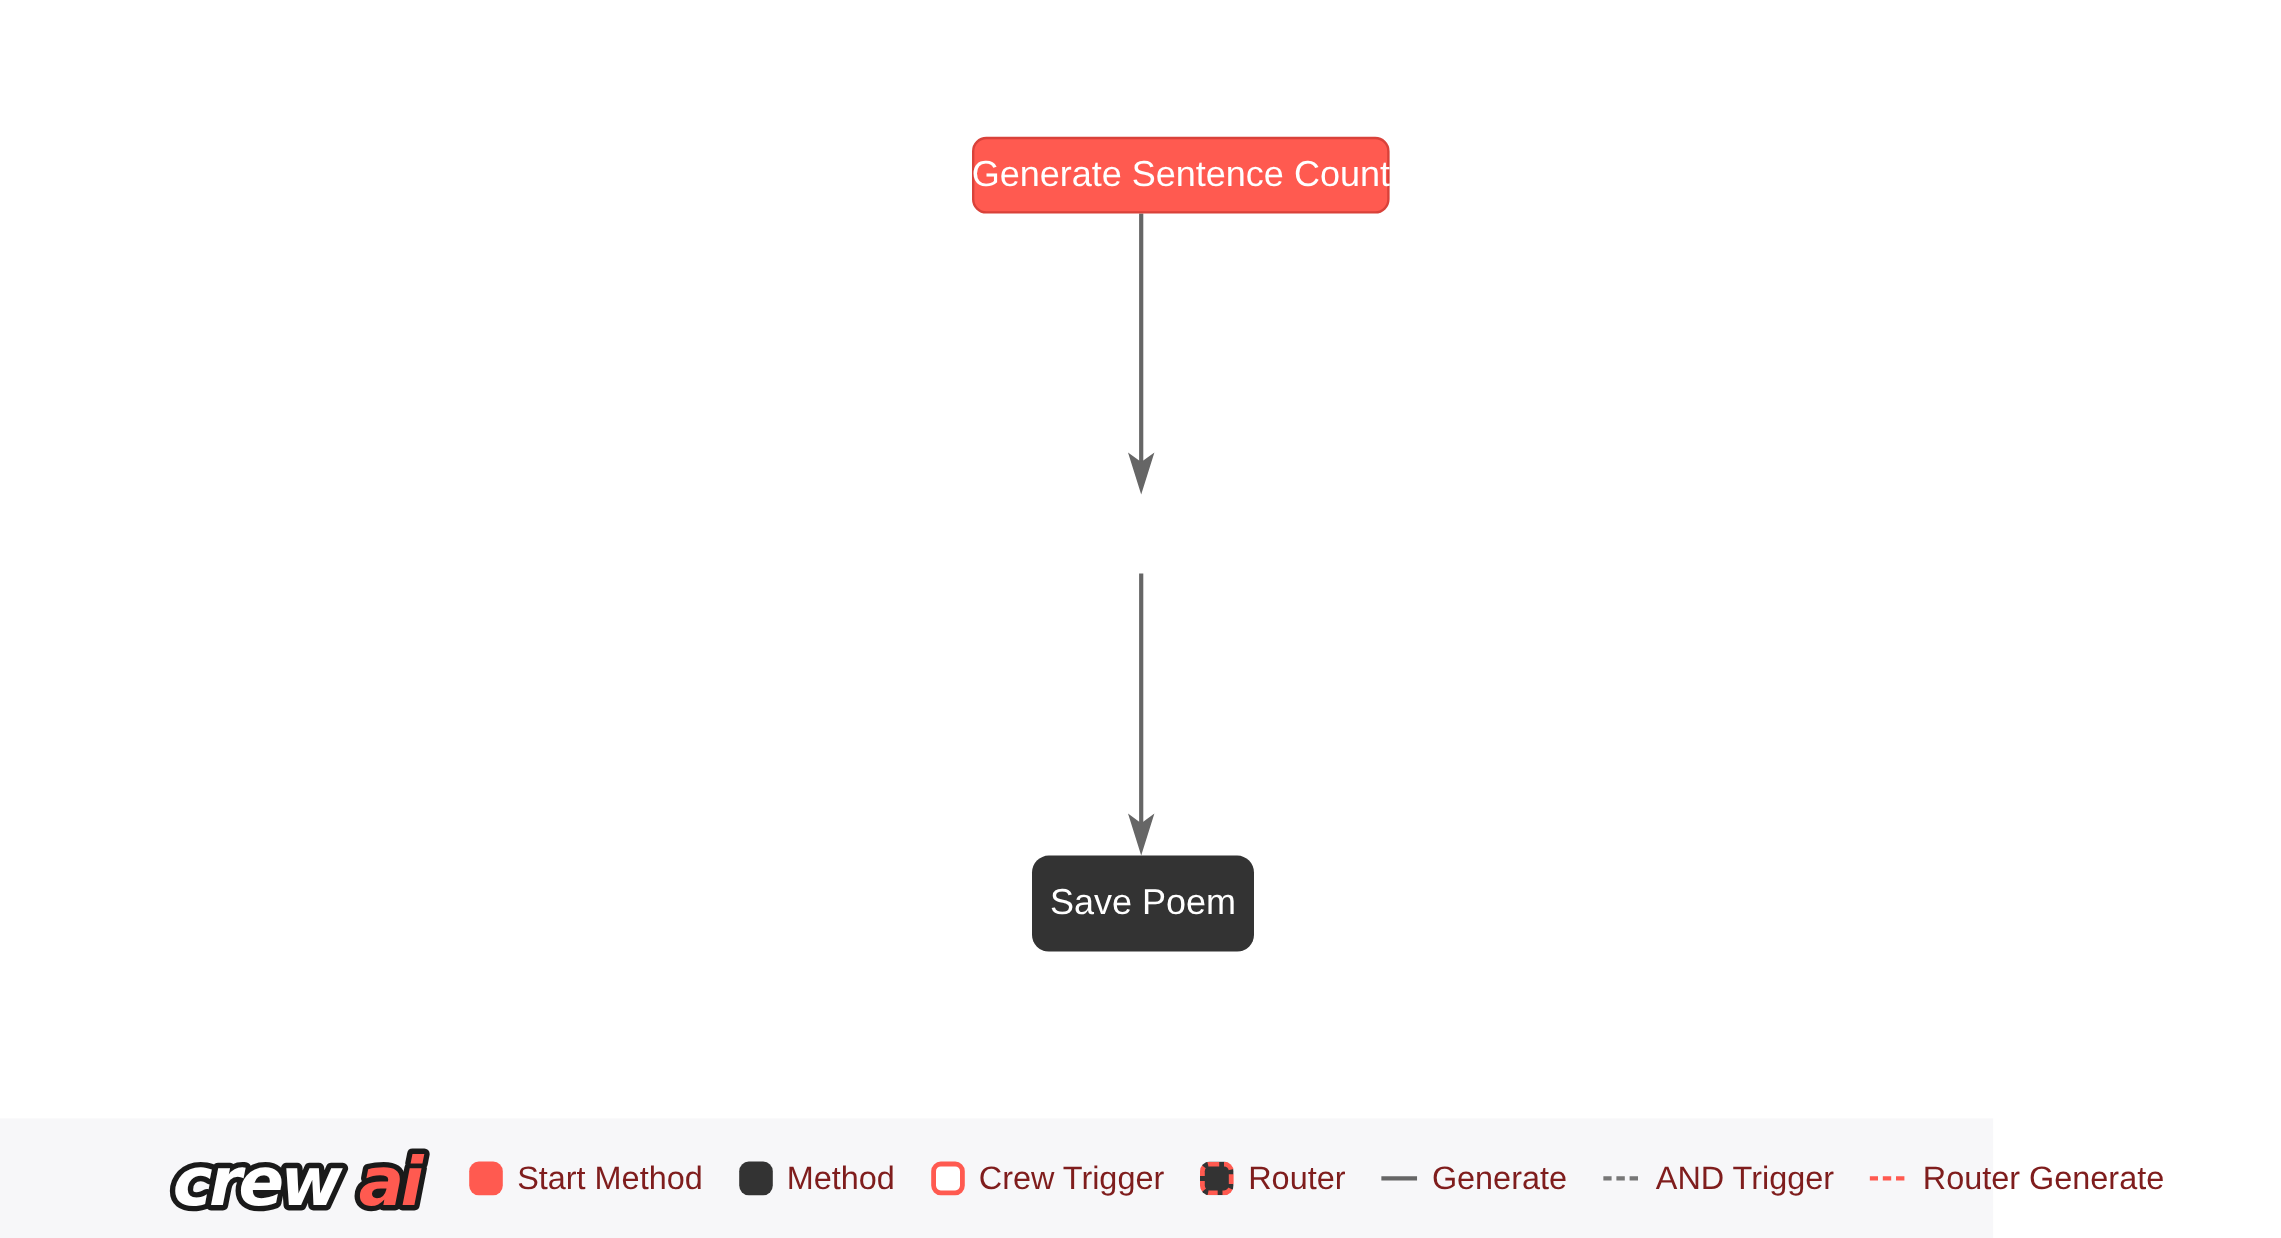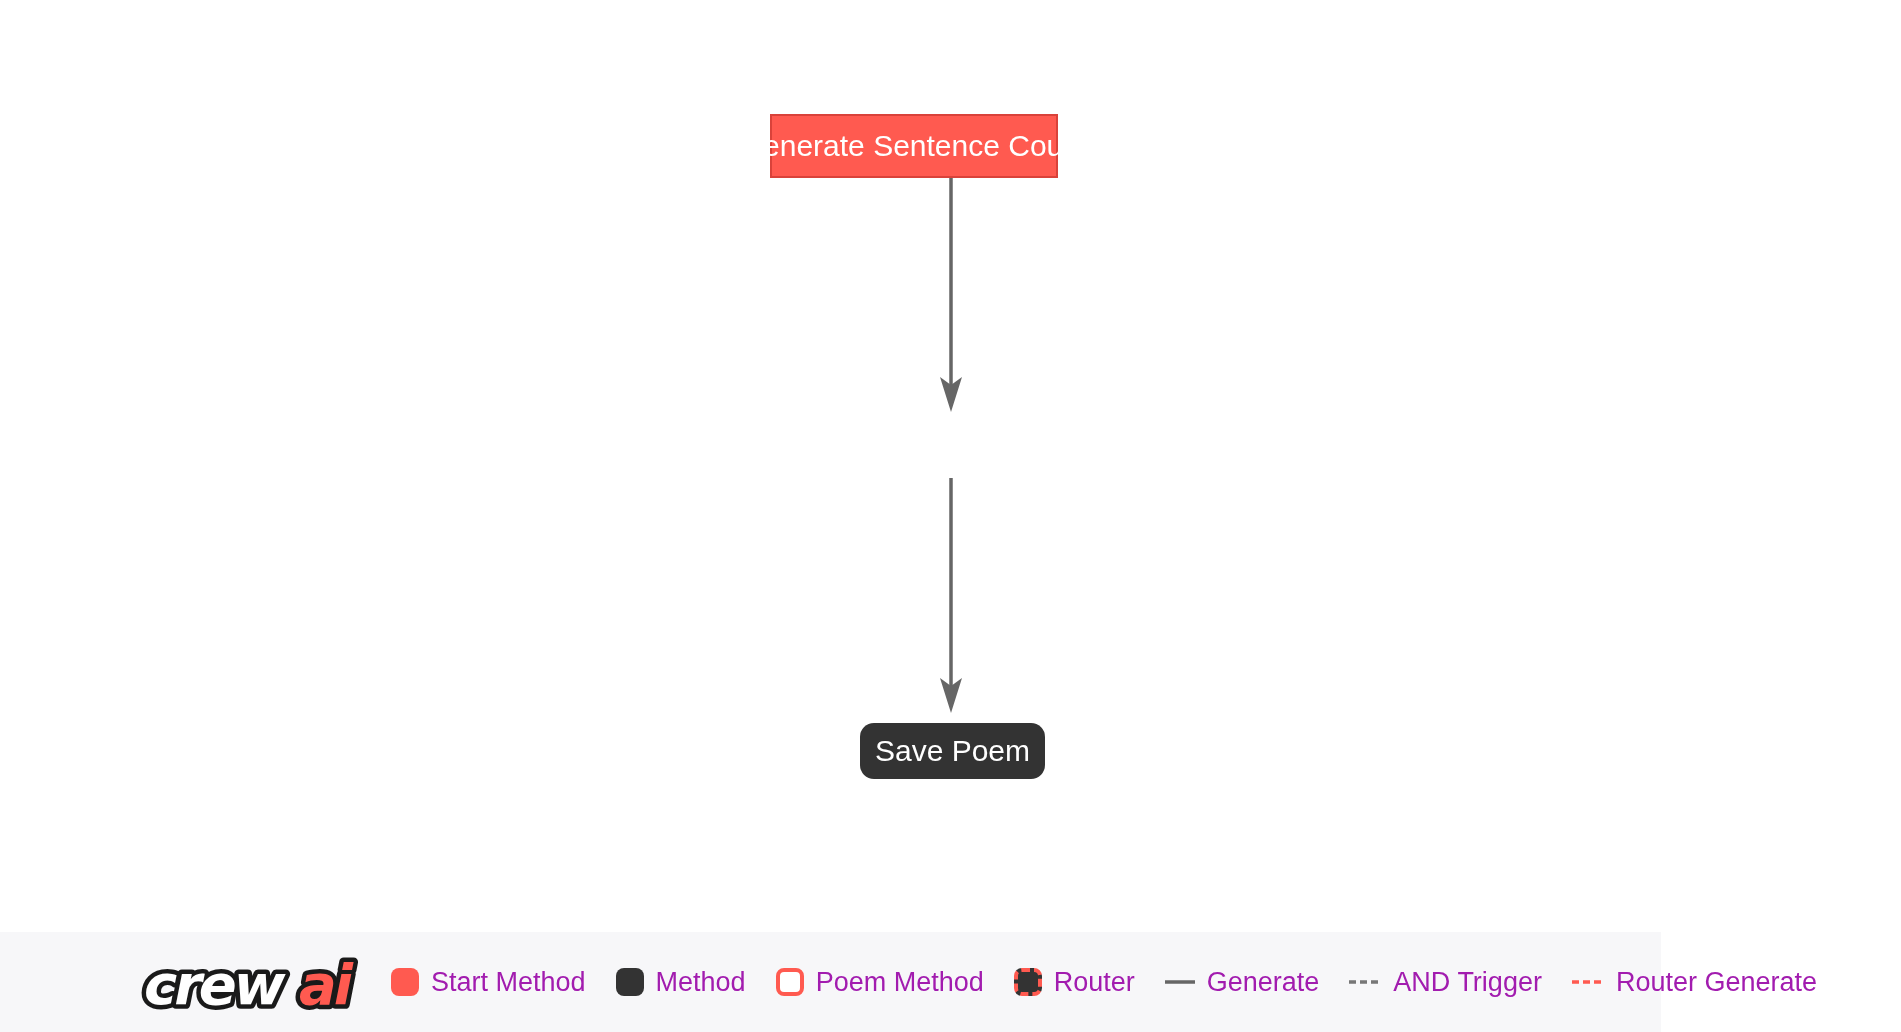--- a/index.html
+++ b/index.html
@@ -34,39 +34,38 @@
     position: absolute;
     display: flex;
     align-items: center;
     justify-content: center;
     box-sizing: border-box;
     font-size: 30px;
     white-space: nowrap;
     cursor: pointer;
   }
   .node-start {
-    left: 770px; top: 114px; width: 288px; height: 64px;
+    left: 810px; top: 114px; width: 348px; height: 64px;
     background: var(--accent-red);
     border: 2px solid var(--accent-red-border);
-    border-radius: 0;
+    border-radius: 12px;
     color: #ffffff;
   }
   .node-crew {
     left: 833px; top: 412px; width: 237px; height: 66px;
     background: #ffffff;
     border: 5px solid var(--accent-red);
     border-radius: 18px;
     color: #000000;
   }
   .node-method {
-    left: 860px; top: 713px; width: 185px; height: 56px;
+    left: 860px; top: 713px; width: 185px; height: 80px;
     background: var(--dark-node);
     border-radius: 14px;
     color: #ffffff;
-    margin-top: 10px;
   }
   .legend {
     position: absolute;
     left: 0; bottom: 0;
     width: 1661px; height: 100px;
     background: var(--legend-background);
     display: flex;
     align-items: center;
     box-sizing: border-box;
     padding-left: 140px;
@@ -90,21 +89,21 @@
   }
   .legend-item {
     display: flex;
     align-items: center;
     margin-right: 30px;
     flex: 0 0 auto;
   }
   .legend-item .label {
     margin-left: 12px;
     font-size: 27px;
-    color: #a21caf;
+    color: #7f1d1d;
     white-space: nowrap;
   }
   .swatch {
     width: 28px; height: 28px;
     box-sizing: border-box;
     border-radius: 8px;
     flex: 0 0 auto;
   }
   .swatch-start  { background: var(--accent-red); }
   .swatch-method { background: var(--dark-node); }
@@ -150,21 +149,21 @@
     <span class="label">Start Method</span>
   </div>
 
   <div class="legend-item">
     <span class="swatch swatch-method"></span>
     <span class="label">Method</span>
   </div>
 
   <div class="legend-item">
     <span class="swatch swatch-crew"></span>
-    <span class="label">Poem Method</span>
+    <span class="label">Crew Trigger</span>
   </div>
 
   <div class="legend-item">
     <span class="swatch swatch-router"></span>
     <span class="label">Router</span>
   </div>
 
   <div class="legend-item">
     <svg class="line-swatch" width="30" height="28">
       <line x1="0" y1="14" x2="30" y2="14" stroke="#666666" stroke-width="3.5"></line>

